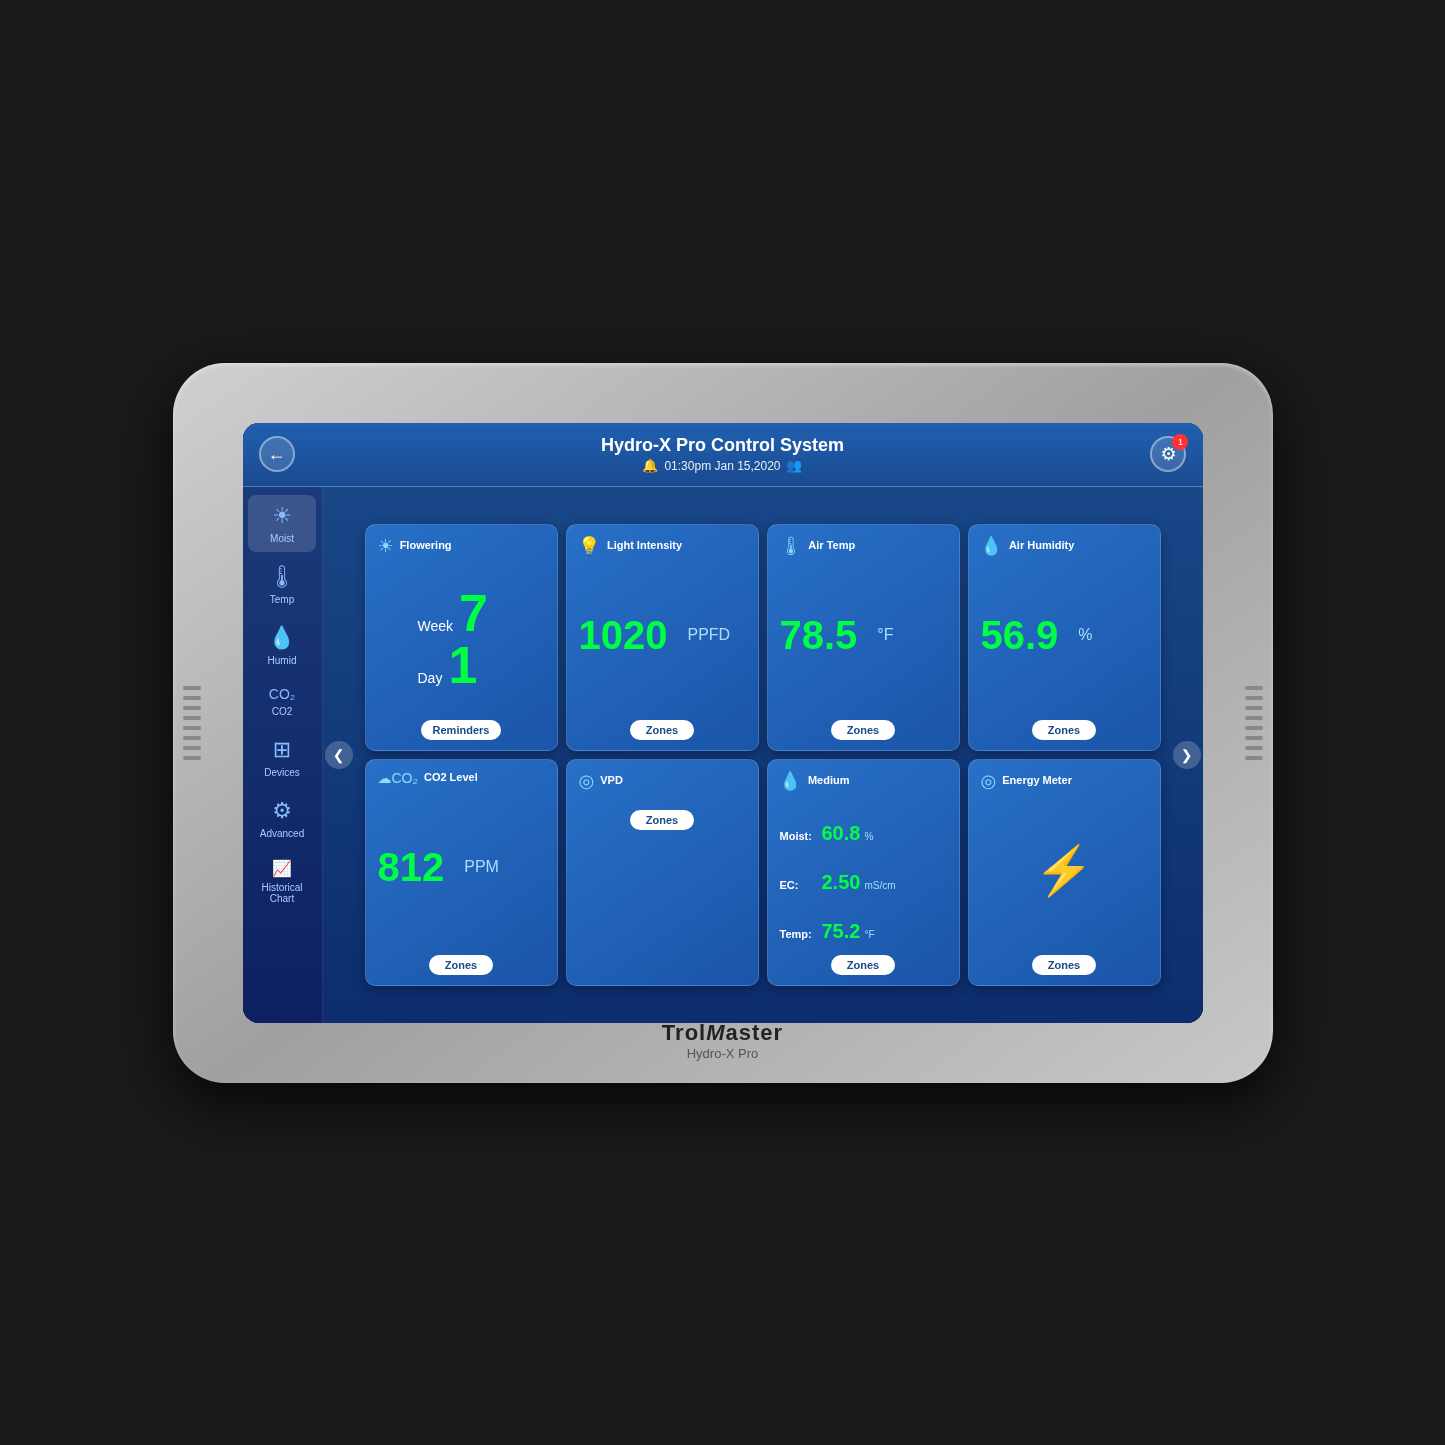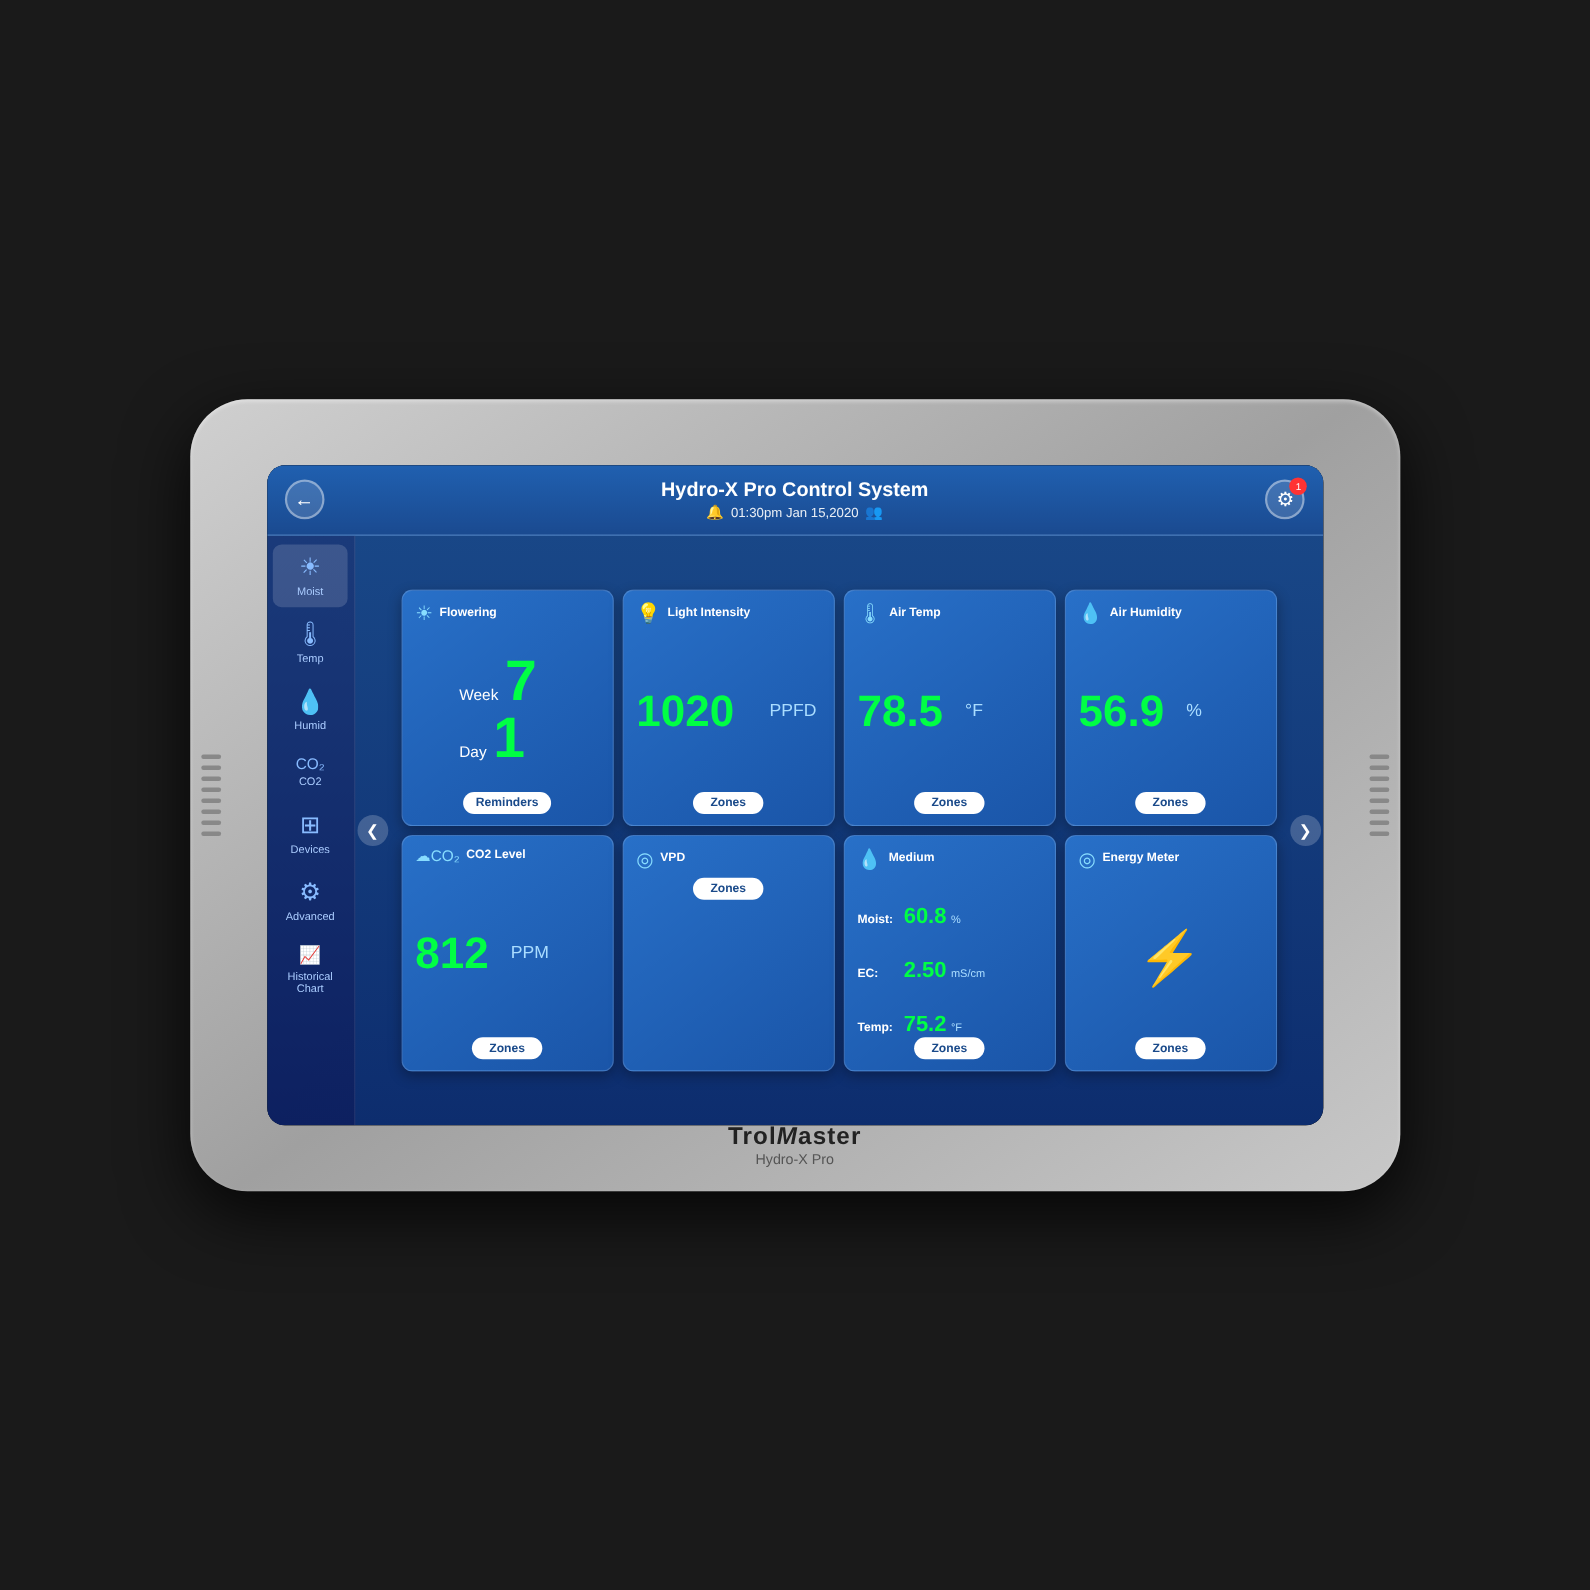--- a/index.html
+++ b/index.html
@@ -299,21 +299,21 @@
     .zones-btn {
       background: white;
       color: #1a4a8a;
       border: none;
       border-radius: 16px;
       padding: 4px 16px;
       font-size: 11px;
       font-weight: bold;
       cursor: pointer;
       align-self: center;
-      margin-top: 0;
+      margin-top: 12px;
     }
     .reminders-btn {
       background: white;
       color: #1a4a8a;
       border: none;
       border-radius: 16px;
       padding: 4px 12px;
       font-size: 11px;
       font-weight: bold;
       cursor: pointer;
@@ -447,21 +447,21 @@
               <button class="reminders-btn">Reminders</button>
             </div>
 
             <div class="card">
               <div class="card-header">
                 <span class="card-icon">💡</span>
                 <span class="card-title">Light Intensity</span>
               </div>
               <div class="card-value-area">
                 <span class="card-value-large">1020</span>
-                <span class="card-value-unit" style="margin-left:16px;text-align:center;">PPFD</span>
+                <span class="card-value-unit" style="margin-left:4px;text-align:center;">PPFD</span>
               </div>
               <button class="zones-btn">Zones</button>
             </div>
 
             <div class="card">
               <div class="card-header">
                 <span class="card-icon">🌡</span>
                 <span class="card-title">Air Temp</span>
               </div>
               <div class="card-value-area">

